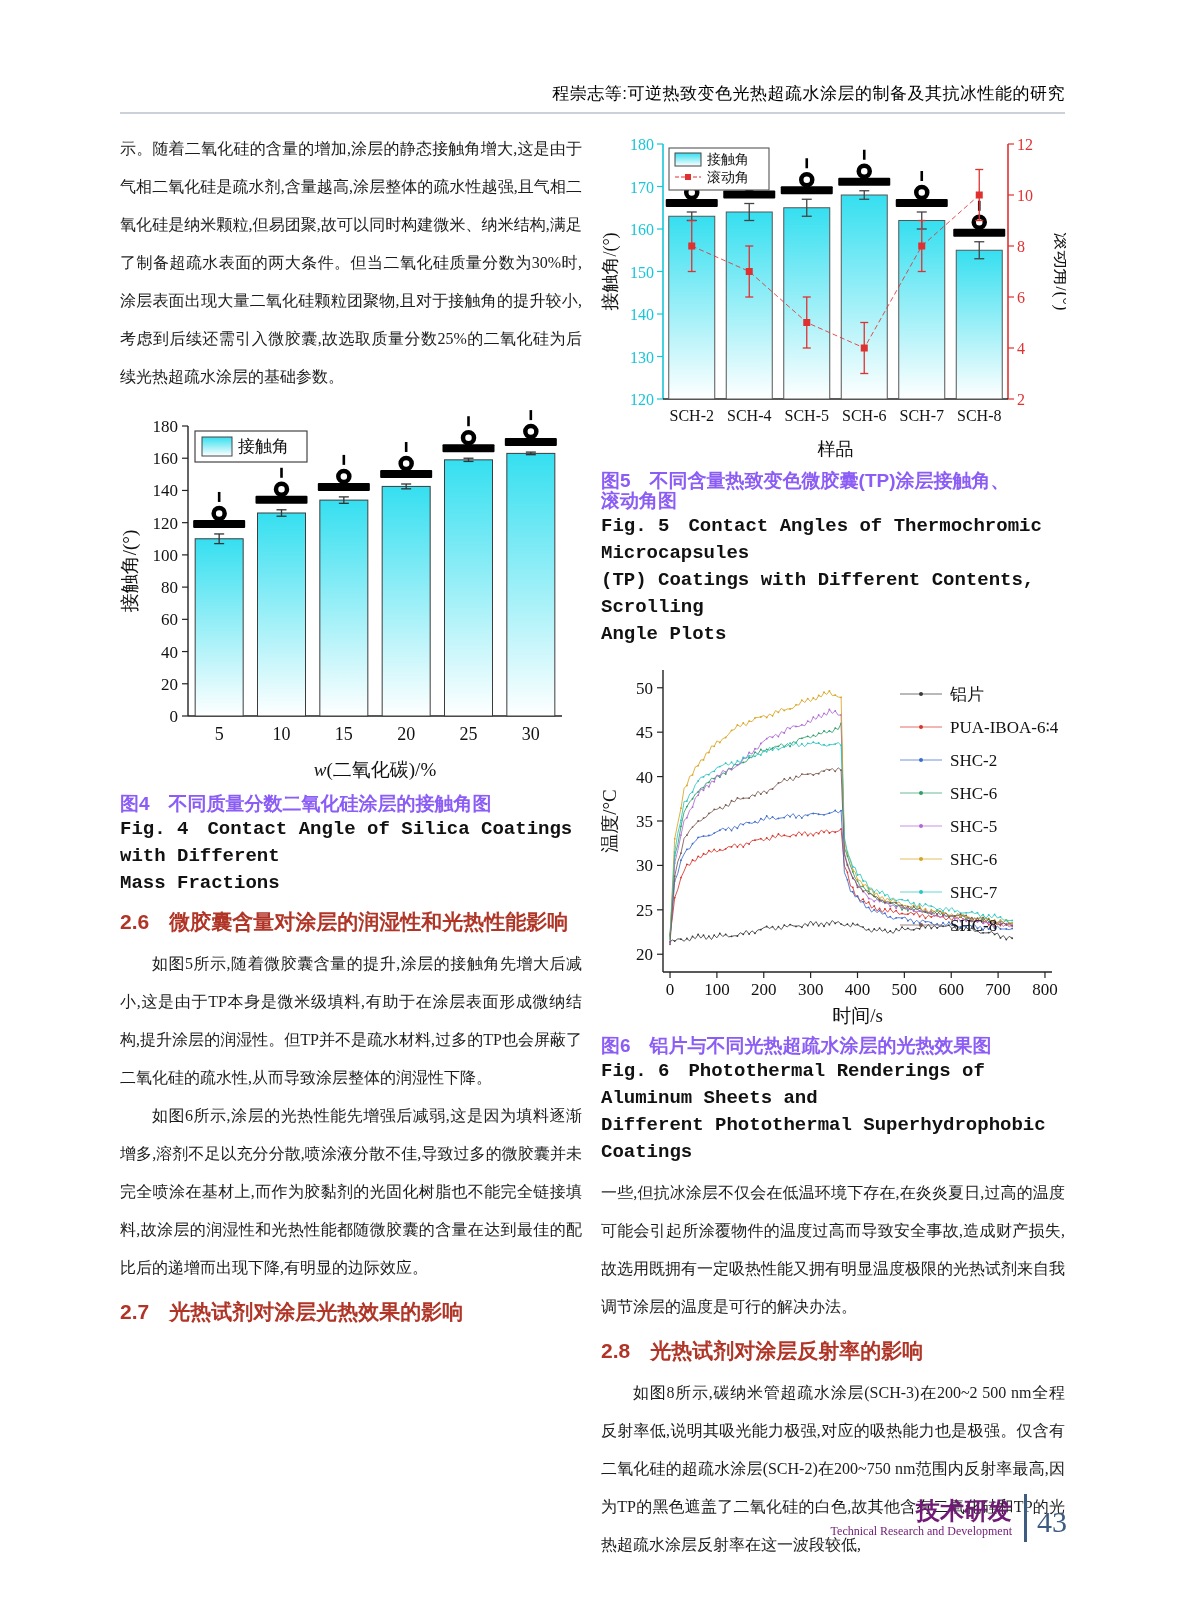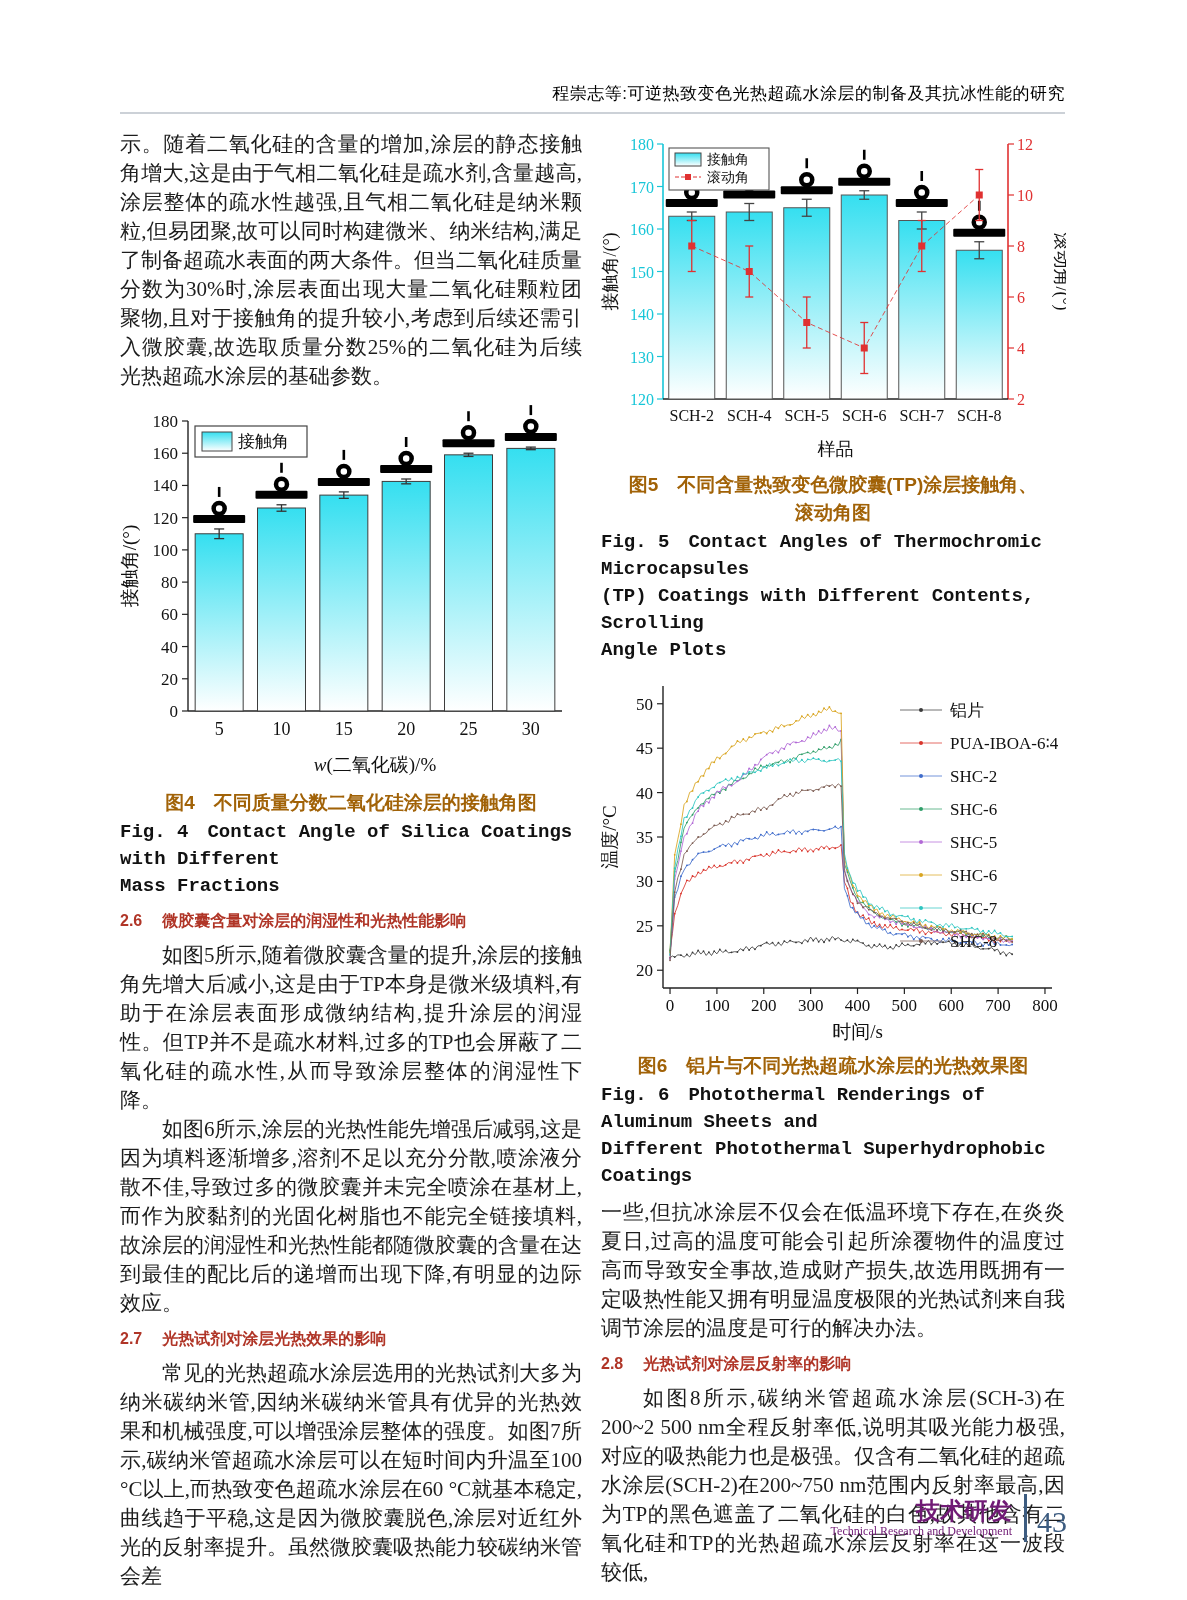--- a/index.html
+++ b/index.html
@@ -4,28 +4,28 @@
 <style>
   html,body{margin:0;padding:0;background:#ffffff;}
   .page{position:relative;width:1187px;height:1600px;margin:0 auto;background:#fff;overflow:hidden;
         font-family:"Liberation Serif",serif;color:#1c1c1c;}
   .running-header{position:absolute;top:82px;right:122px;font-family:"Liberation Sans",sans-serif;
         font-size:17px;color:#000000;letter-spacing:.5px;}
   .header-rule{position:absolute;top:112px;left:120px;width:945px;border-top:2px solid #ccd1d7;}
   .col{position:absolute;top:130px;}
   .col-left{left:120px;width:462px;}
   .col-right{left:601px;width:464px;}
-  .para{font-size:21px;line-height:29px;text-align:justify;margin:0;}
+  .para{font-size:16px;line-height:38px;text-align:justify;margin:0;}
   .para.indent{text-indent:2em;}
-  .sec-head{font-family:"Liberation Sans",sans-serif;font-weight:bold;font-size:16px;color:#b03527;
+  .sec-head{font-family:"Liberation Sans",sans-serif;font-weight:bold;font-size:21px;color:#b03527;
         margin:11px 0 9px 0;}
   .sec-head .num{margin-right:20px;}
   .figure{margin:10px 0 8px 0;}
-  .caption-zh{font-family:"Liberation Sans",sans-serif;font-weight:bold;font-size:19px;line-height:28px;
-        text-align:center;white-space:pre-line;margin:6px 0 2px 0;color:#a16207;}
+  .caption-zh{font-family:"Liberation Sans",sans-serif;font-weight:bold;font-size:19px;line-height:20px;
+        white-space:pre-line;margin:6px 0 2px 0;color:#8b5cf6;}
   .caption-en{font-family:Liberation Mono, monospace;font-weight:bold;font-size:19px;line-height:27px;
         text-align:left;white-space:pre-line;margin:0 0 6px 0;color:#111;}
   .chart svg{display:block;}
   .footer{position:absolute;top:1494px;right:120px;display:flex;align-items:center;}
   .footer-txt{text-align:right;color:#701a75;}
   .footer-zh{font-family:"Liberation Sans",sans-serif;font-weight:bold;font-size:24px;line-height:26px;}
   .footer-en{font-family:Liberation Serif, serif;font-size:12px;line-height:14px;}
   .footer-divider{width:3px;height:48px;background:#3d5c80;margin:0 10px 0 12px;}
   .footer-page{font-family:"Liberation Serif",serif;font-size:30px;color:#3d5c80;padding-top:8px;}
 </style>
@@ -163,21 +163,20 @@
 
     <div class="sec-head">
       <span class="num">2.6</span><span>微胶囊含量对涂层的润湿性和光热性能影响</span>
     </div>
     <p class="para indent">如图5所示,随着微胶囊含量的提升,涂层的接触角先增大后减小,这是由于TP本身是微米级填料,有助于在涂层表面形成微纳结构,提升涂层的润湿性。但TP并不是疏水材料,过多的TP也会屏蔽了二氧化硅的疏水性,从而导致涂层整体的润湿性下降。</p>
     <p class="para indent">如图6所示,涂层的光热性能先增强后减弱,这是因为填料逐渐增多,溶剂不足以充分分散,喷涂液分散不佳,导致过多的微胶囊并未完全喷涂在基材上,而作为胶黏剂的光固化树脂也不能完全链接填料,故涂层的润湿性和光热性能都随微胶囊的含量在达到最佳的配比后的递增而出现下降,有明显的边际效应。</p>
 
     <div class="sec-head">
       <span class="num">2.7</span><span>光热试剂对涂层光热效果的影响</span>
     </div>
-    <p class="para indent">常见的光热超疏水涂层选用的光热试剂大多为纳米碳纳米管,因纳米碳纳米管具有优异的光热效果和机械强度,可以增强涂层整体的强度。如图7所示,碳纳米管超疏水涂层可以在短时间内升温至100 °C以上,而热致变色超疏水涂层在60 °C就基本稳定,曲线趋于平稳,这是因为微胶囊脱色,涂层对近红外光的反射率提升。虽然微胶囊吸热能力较碳纳米管会差</p>
   </div>
 
   <div class="col col-right">
     <div class="figure" style="margin-top:0;">
       <div class="chart" id="chart-fig5">
           <svg viewBox="0 0 465 335" width="465" height="335">
             <defs>
               <linearGradient id="g5" x1="0" y1="0" x2="0" y2="1">
                 <stop offset="0%" stop-color="#35dff0"></stop>
                 <stop offset="100%" stop-color="#ffffff"></stop>

